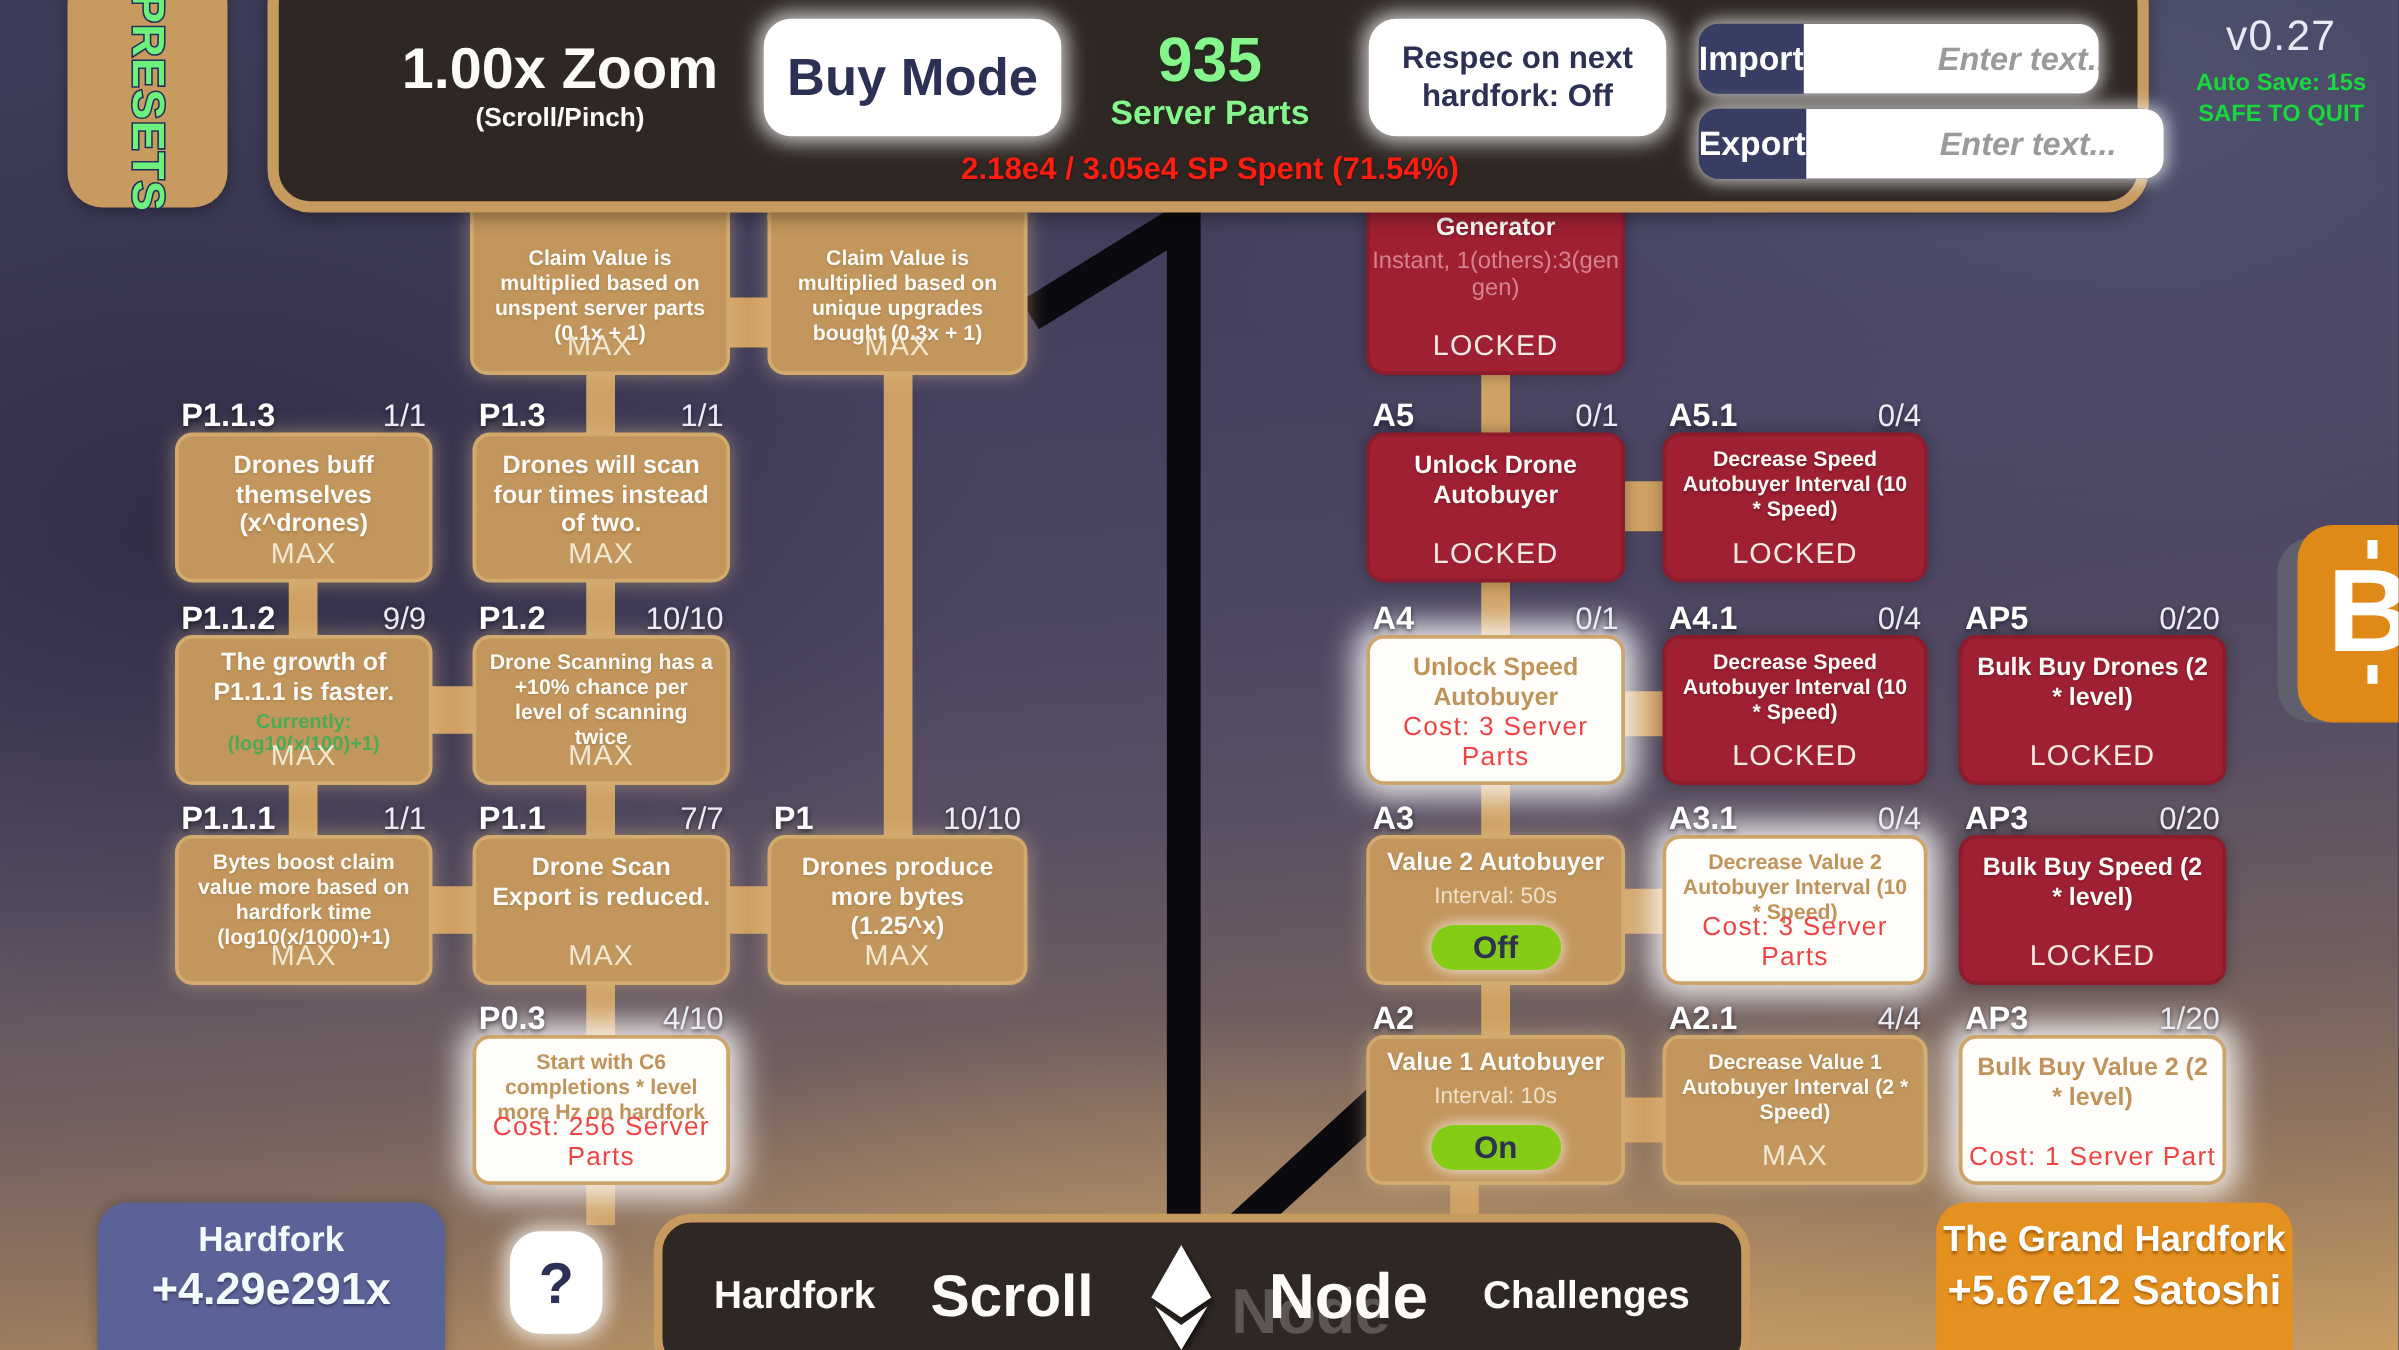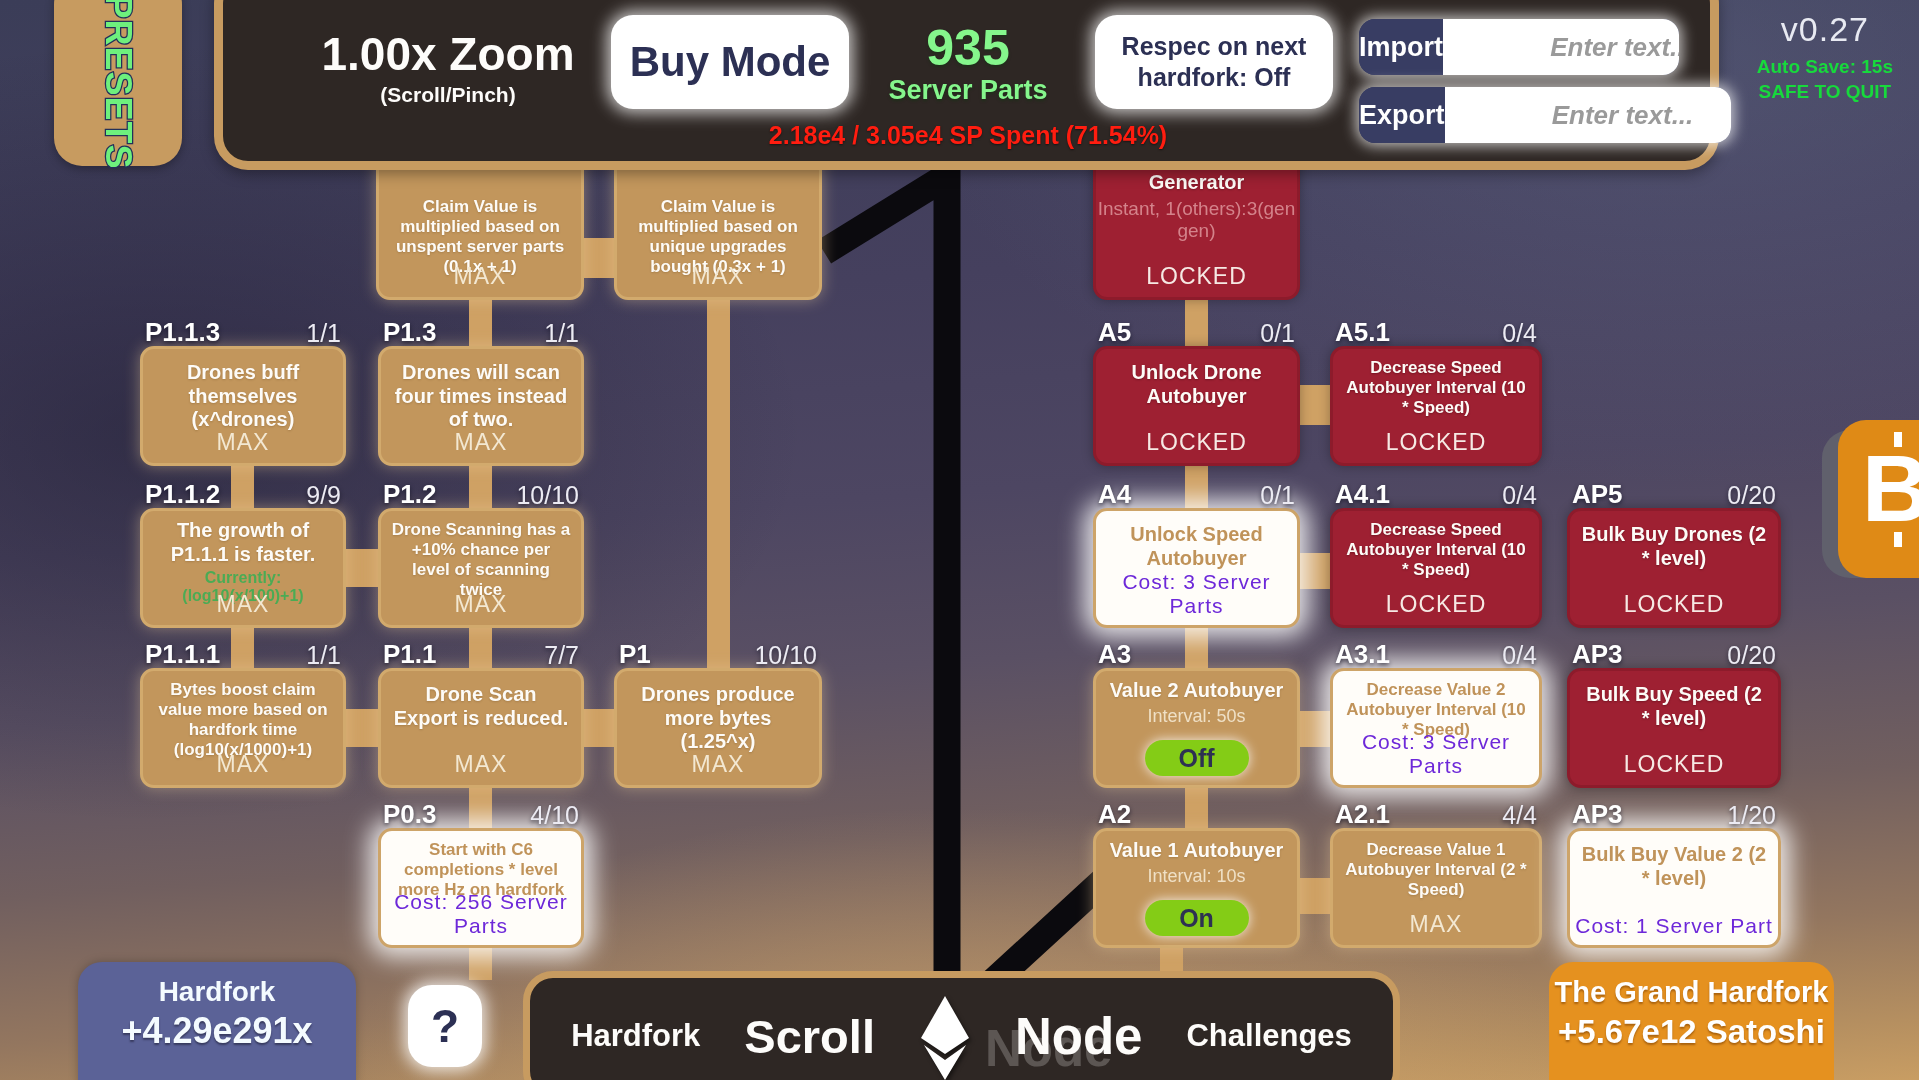--- a/index.html
+++ b/index.html
@@ -19,21 +19,21 @@
   .node{position:absolute;width:206px;height:120px;border-radius:14px;box-sizing:border-box;z-index:5;}
   .node.tan{background:#c2965c;border:3px solid #d2aa6d;box-shadow:0 0 16px rgba(235,205,155,.45);}
   .node.red{background:#9e2032;border:3px solid #8d1b2b;box-shadow:0 0 12px rgba(0,0,0,.3);}
   .node.white{background:#fffdf9;border:3px solid #cda469;box-shadow:0 0 24px 9px rgba(255,255,255,.85);}
   .title{padding:12px 10px 0;text-align:center;font-weight:bold;font-size:20px;line-height:1.18;color:#fdfbf7;text-shadow:0 1px 2px rgba(90,60,20,.25);}
   .node.red .title{text-shadow:0 1px 2px rgba(60,5,15,.4);}
   .node.white .title{color:#c0935a;text-shadow:none;}
   .title.sm{font-size:17px;padding-top:9px;}
   .status{position:absolute;left:0;right:0;bottom:7px;text-align:center;font-size:23px;color:#f3e8d2;letter-spacing:1px;}
   .node.red .status{color:#f6e9e4;}
-  .node.white .status{color:#6d28d9;font-size:21px;}
+  .node.white .status{color:#ef4444;font-size:21px;}
   .sub{text-align:center;font-size:18px;color:#efe0c6;margin-top:3px;}
   .node.red .sub{color:#d4838b;font-size:19px;}
   .cur{margin-top:3px;text-align:center;font-size:16px;font-weight:bold;color:#3fae54;opacity:.9;}
   .pill{position:absolute;left:50%;transform:translateX(-50%);bottom:9px;width:104px;height:36px;border-radius:18px;
     background:#84cc16;color:#2d3152;font-weight:bold;font-size:25px;display:flex;align-items:center;justify-content:center;
     box-shadow:0 0 12px rgba(255,255,255,.85);}
   .hdr{position:absolute;top:-32px;left:2px;right:2px;display:flex;justify-content:space-between;align-items:flex-end;
     color:#fff;font-size:26px;font-weight:bold;text-shadow:0 2px 4px rgba(15,15,30,.65);}
   .hdr .cnt{font-weight:normal;font-size:25px;color:#ecebf3;}
   

